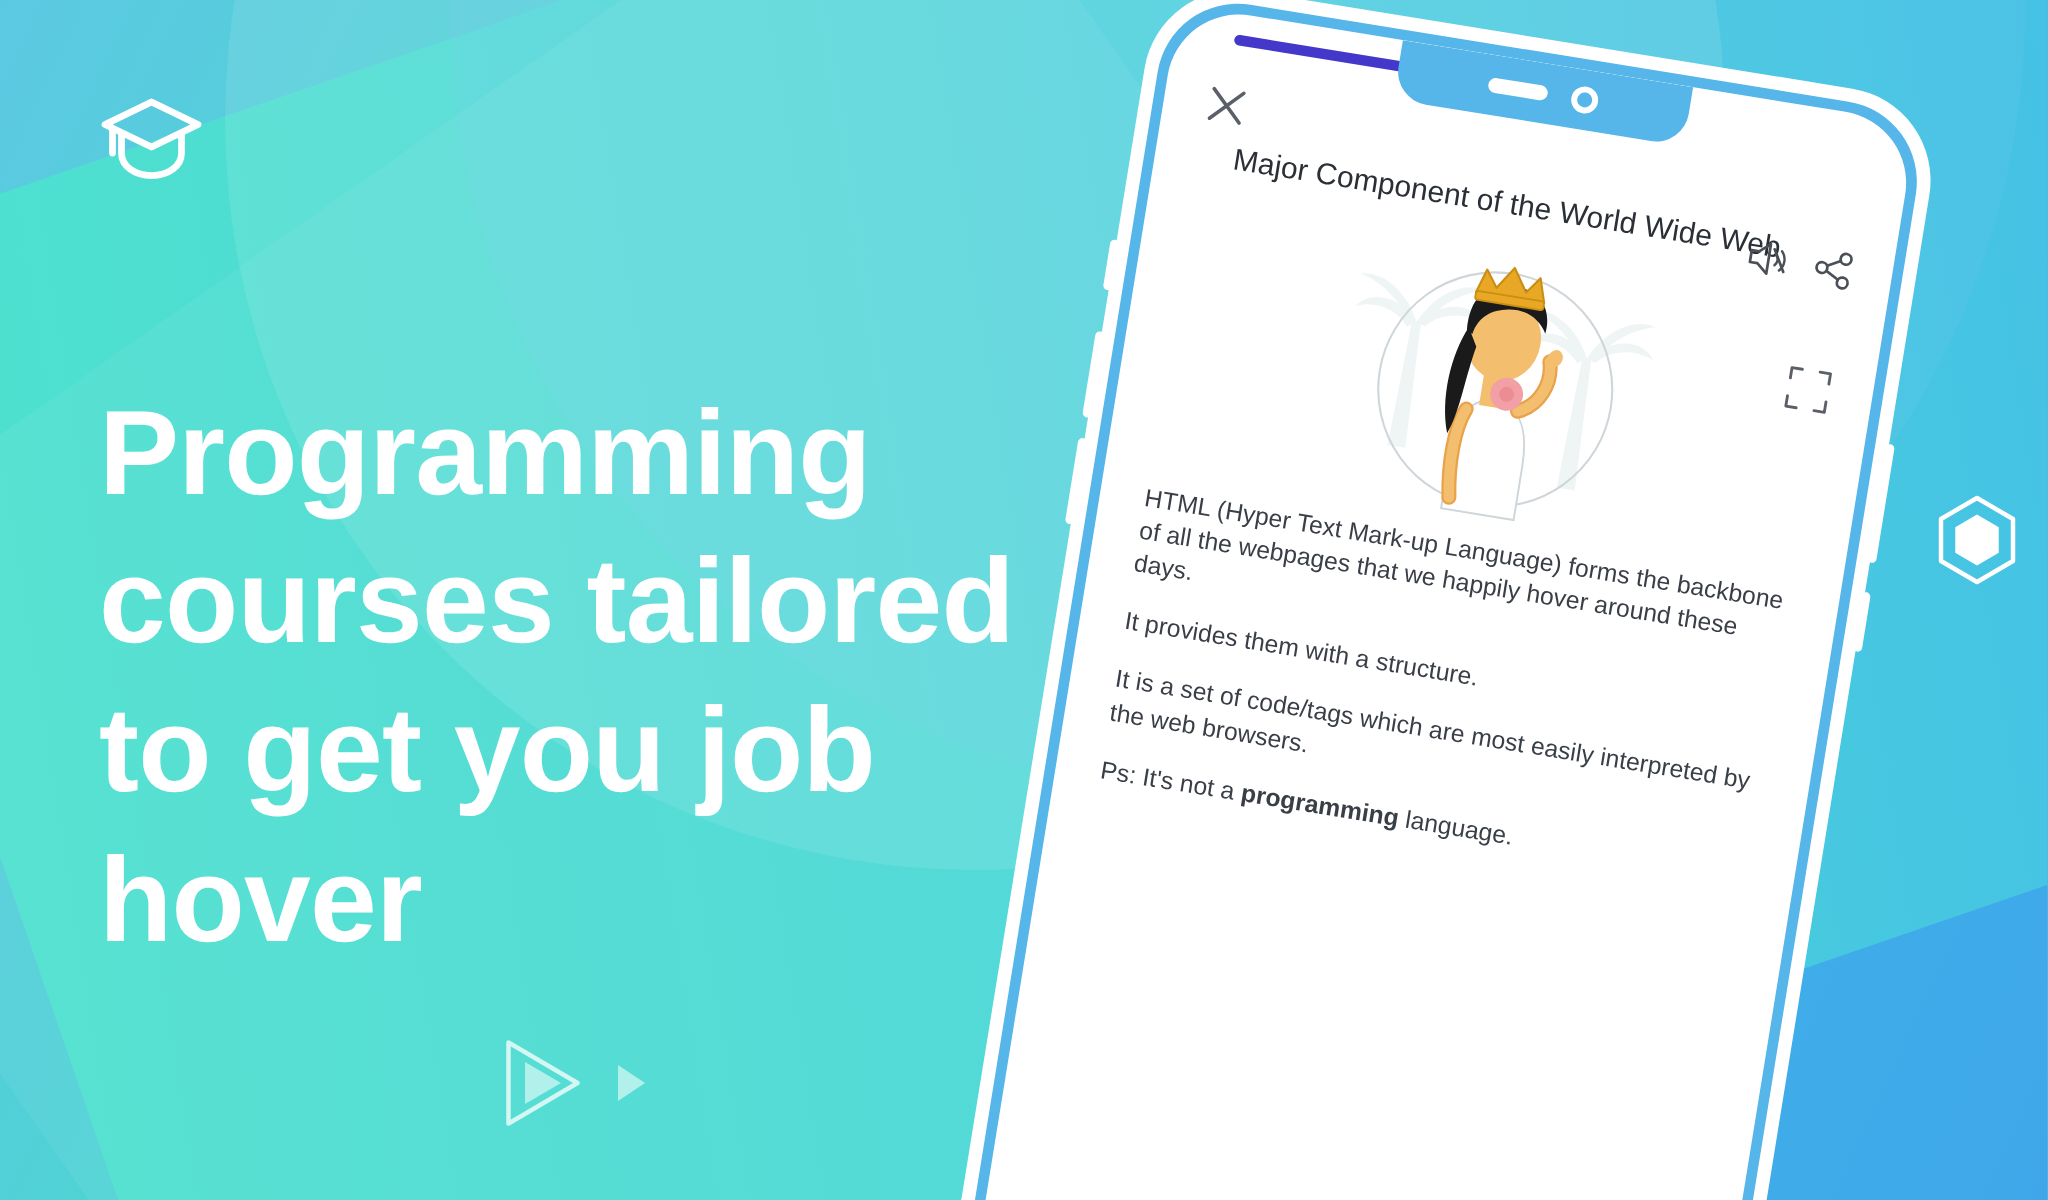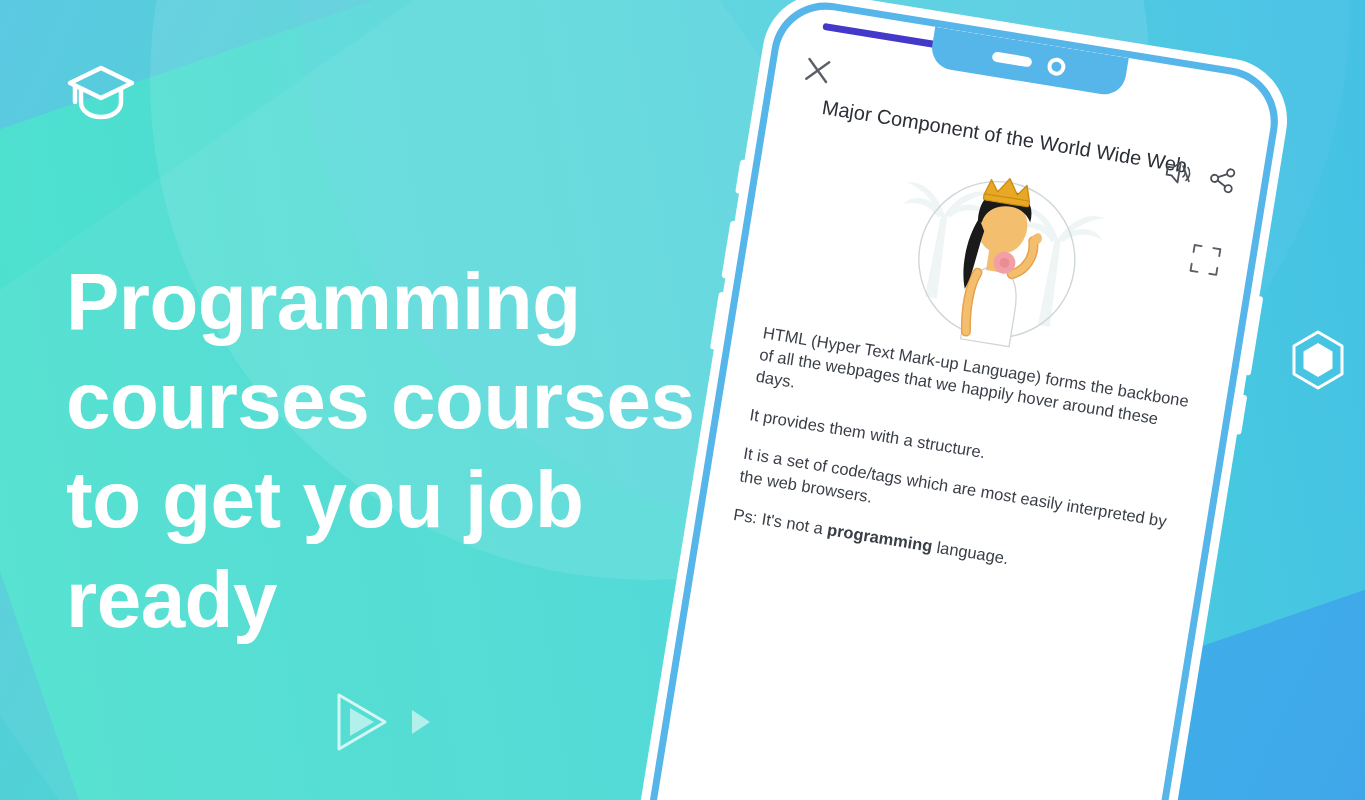--- a/index.html
+++ b/index.html
@@ -172,21 +172,21 @@
 </div>
 
 <div id="logo">
   <svg viewBox="0 0 70 62" width="70" height="62" fill="none">
     <path d="M35 6 L66 21 L35 36 L4 21 Z" stroke="#ffffff" stroke-width="4.5" stroke-linejoin="round"></path>
     <path d="M15 27 L15 40 C15 49 24 55 35 55 C46 55 55 49 55 40 L55 27" stroke="#ffffff" stroke-width="4.5" stroke-linecap="round" stroke-linejoin="round"></path>
     <path d="M9 24 L9 40" stroke="#ffffff" stroke-width="4.5" stroke-linecap="round"></path>
   </svg>
 </div>
 
-<h1 id="headline">Programming courses courses to get you job ready</h1>
+<h1 id="headline">Programming courses tailored to get you job hover</h1>
 
 <div id="play-controls">
   <div>
     <svg width="52" height="60" viewBox="0 0 52 60" fill="none">
       <path d="M3 3 L49 30 L3 57 Z" stroke="#ffffff" stroke-width="3" stroke-linejoin="round" opacity="0.75"></path>
       <path d="M14 16 L38 30 L14 44 Z" fill="#ffffff" opacity="0.55"></path>
     </svg>
   </div>
   <div>
     <svg width="22" height="28" viewBox="0 0 22 28" fill="none">

